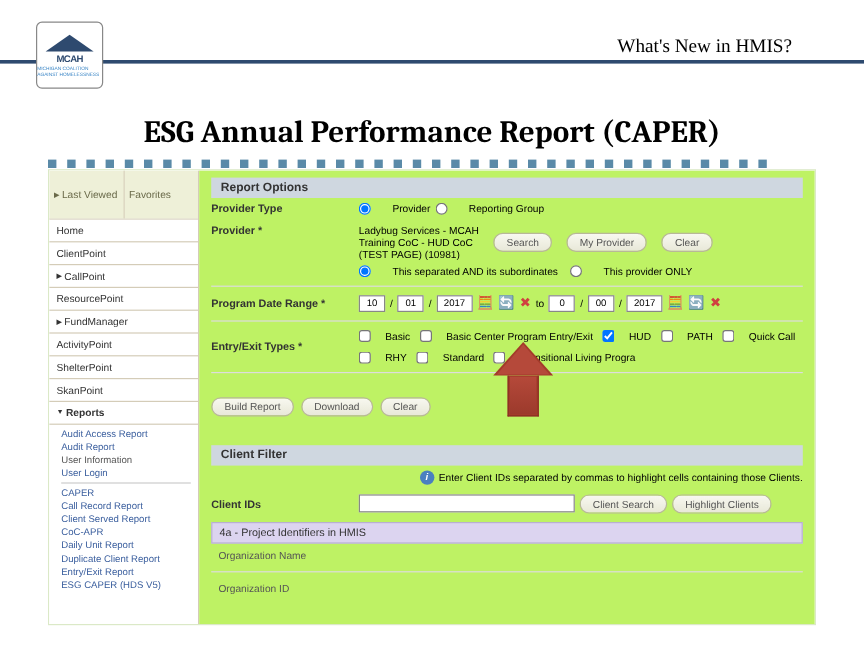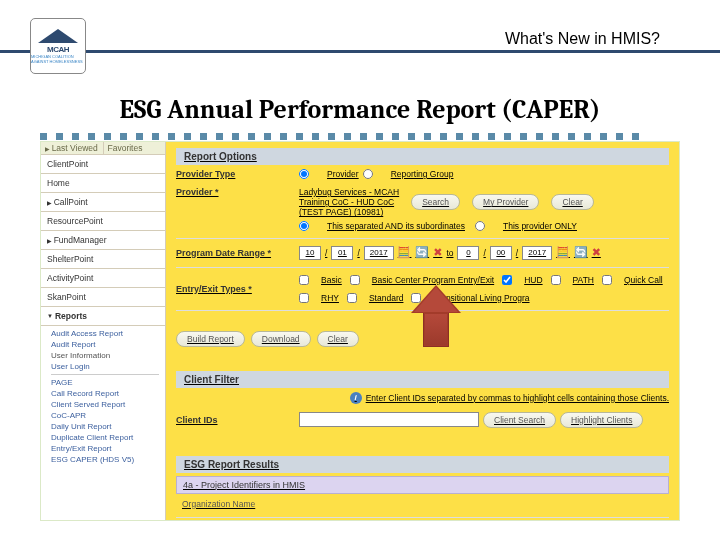--- a/index.html
+++ b/index.html
@@ -3,38 +3,38 @@
 <meta charset="utf-8">
 <style>
 * { box-sizing: border-box; margin: 0; padding: 0; }
 body { font-family: Arial, sans-serif; font-size: 9px; background: #fff; width: 720px; height: 540px; overflow: hidden; }
 .slide-header { position: relative; height: 80px; }
 .header-line { position: absolute; left: 0; right: 0; top: 50px; height: 3px; background: #2e4a6f; }
 .logo-box { position: absolute; left: 30px; top: 18px; width: 56px; height: 56px; background: #fff; border: 1px solid #888; border-radius: 5px; display: flex; flex-direction: column; align-items: center; justify-content: center; }
 .logo-roof { width: 0; height: 0; border-left: 20px solid transparent; border-right: 20px solid transparent; border-bottom: 14px solid #2e4a6f; margin-bottom: 2px; }
 .logo-text { font-size: 8px; font-weight: bold; color: #2e4a6f; letter-spacing: -0.5px; }
 .logo-sub { font-size: 4px; color: #3b86c6; }
-.header-title { position: absolute; right: 60px; top: 30px; font-size: 16px; font-family: Liberation Sans, sans-serif; }
+.header-title { position: absolute; right: 60px; top: 30px; font-size: 16px; font-family: Liberation Serif, serif; }
 .main-title { font-family: Cambria, Georgia, serif; font-size: 26px; font-weight: bold; text-align: center; margin-top: 15px; }
 .dotted-line { margin: 8px 40px 0 40px; height: 8px; display: flex; gap: 9px; }
 .dot { width: 7px; height: 7px; background: #5a8aa8; }
 .app { margin: 0 40px; border: 1px solid #dbe9c7; display: flex; height: 380px; overflow: hidden; }
 .sidebar { width: 125px; background: #fff; border-right: 1px solid #d4ccb8; font-size: 8.5px; }
 .tab-row { display: flex; border-bottom: 1px solid #d4ccb8; }
-.tab { flex: 1; padding: 1px 4px; background: #eef0d8; color: #6a6a4a; border-right: 1px solid #d4ccb8; display: flex; align-items: center; gap: 2px; }
+.tab { flex: 1; padding: 15px 4px; background: #eef0d8; color: #6a6a4a; border-right: 1px solid #d4ccb8; display: flex; align-items: center; gap: 2px; }
 .tab:last-child { border-right: none; }
 .tab .tri { font-size: 6px; }
 .navitem { padding: 4px 6px; border-bottom: 1px solid #d4ccb8; color: #333; display: flex; align-items: center; gap: 2px; }
 .navitem .tri { font-size: 6px; color: #333; }
 .navitem.reports { background: #fff; }
 .sublist { padding: 2px 0 4px 10px; }
 .sublist a { display: block; color: #3b5f9e; font-size: 8px; padding: 1px 0; cursor: pointer; }
 .sublist .plain { color: #555; }
 .sub-sep { border-top: 1px solid #ccc; margin: 2px 6px 2px 0; }
-.content { flex: 1; padding: 6px 10px; background: #fde047; overflow: hidden; position: relative; text-decoration: underline; }
+.content { flex: 1; padding: 6px 10px; background: #bef264; overflow: hidden; position: relative; }
 .section-bar { background: #cfd7e0; padding: 3px 8px; font-weight: bold; color: #333; font-size: 10px; margin-top: 24px; }
 .section-bar.first { margin-top: 0; }
 .field-row { display: flex; align-items: center; padding: 4px 0; gap: 8px; }
 .field-label { width: 115px; font-size: 9px; font-weight: bold; color: #333; }
 .field-body { flex: 1; display: flex; align-items: center; gap: 4px; flex-wrap: wrap; font-size: 8.5px; }
 .radio-opt { display: flex; align-items: center; gap: 18px; }
 input[type=radio], input[type=checkbox] { width: 10px; height: 10px; }
 .provider-name { font-size: 8.5px; line-height: 1.2; }
 .btn { background: linear-gradient(#f8f8f0, #e8e8d8); border: 1px solid #b8b898; border-radius: 10px; padding: 2px 10px; font-size: 8.5px; color: #555; cursor: pointer; }
 .date-input { width: 22px; height: 14px; border: 1px solid #888; font-size: 8px; text-align: center; }
@@ -118,56 +118,56 @@
     <div class="tab-row">
       <div class="tab">
           <span class="tri">▶</span>
           <span>Last Viewed</span>
         </div>
       <div class="tab">
           <span>Favorites</span>
         </div>
     </div>
     <div class="navitem">
+        <span>Home</span>
+      </div>
+    <div class="navitem">
         <span>ClientPoint</span>
-      </div>
-    <div class="navitem">
-        <span>Home</span>
       </div>
     <div class="navitem">
         <span class="tri">▶</span>
         <span>CallPoint</span>
       </div>
     <div class="navitem">
         <span>ResourcePoint</span>
       </div>
     <div class="navitem">
         <span class="tri">▶</span>
         <span>FundManager</span>
       </div>
     <div class="navitem">
+        <span>ActivityPoint</span>
+      </div>
+    <div class="navitem">
         <span>ShelterPoint</span>
-      </div>
-    <div class="navitem">
-        <span>ActivityPoint</span>
       </div>
     <div class="navitem">
         <span>SkanPoint</span>
       </div>
     <div class="navitem reports">
         <span class="tri">▼</span>
         <span style="font-weight:bold">Reports</span>
       </div>
     <div class="sublist">
       <a>Audit Access Report</a>
       <a>Audit Report</a>
       <a class="plain">User Information</a>
       <a>User Login</a>
       <div class="sub-sep"></div>
-      <a>PAGE</a>
+      <a>CAPER</a>
       <a>Call Record Report</a>
       <a>Client Served Report</a>
       <a>CoC-APR</a>
       <a>Daily Unit Report</a>
       <a>Duplicate Client Report</a>
       <a>Entry/Exit Report</a>
       <a>ESG CAPER (HDS V5)</a>
     </div>
   </div>
 
@@ -287,21 +287,20 @@
     </div>
     <div class="field-row">
       <div class="field-label">Client IDs</div>
       <div class="field-body">
         <input class="client-input" style="">
         <button class="btn">Client Search</button>
         <button class="btn">Highlight Clients</button>
       </div>
     </div>
 
-    <div class="section-bar">ESG Report Results</div>
     <div class="result-sub">4a - Project Identifiers in HMIS</div>
     <div class="result-field">Organization Name</div>
     <div class="sep-line"></div>
     <div class="result-field">Organization ID</div>
 
     <div class="big-arrow">
       <div class="arrow-head"></div>
       <div class="arrow-head-inner"></div>
       <div class="arrow-body"></div>
     </div>

